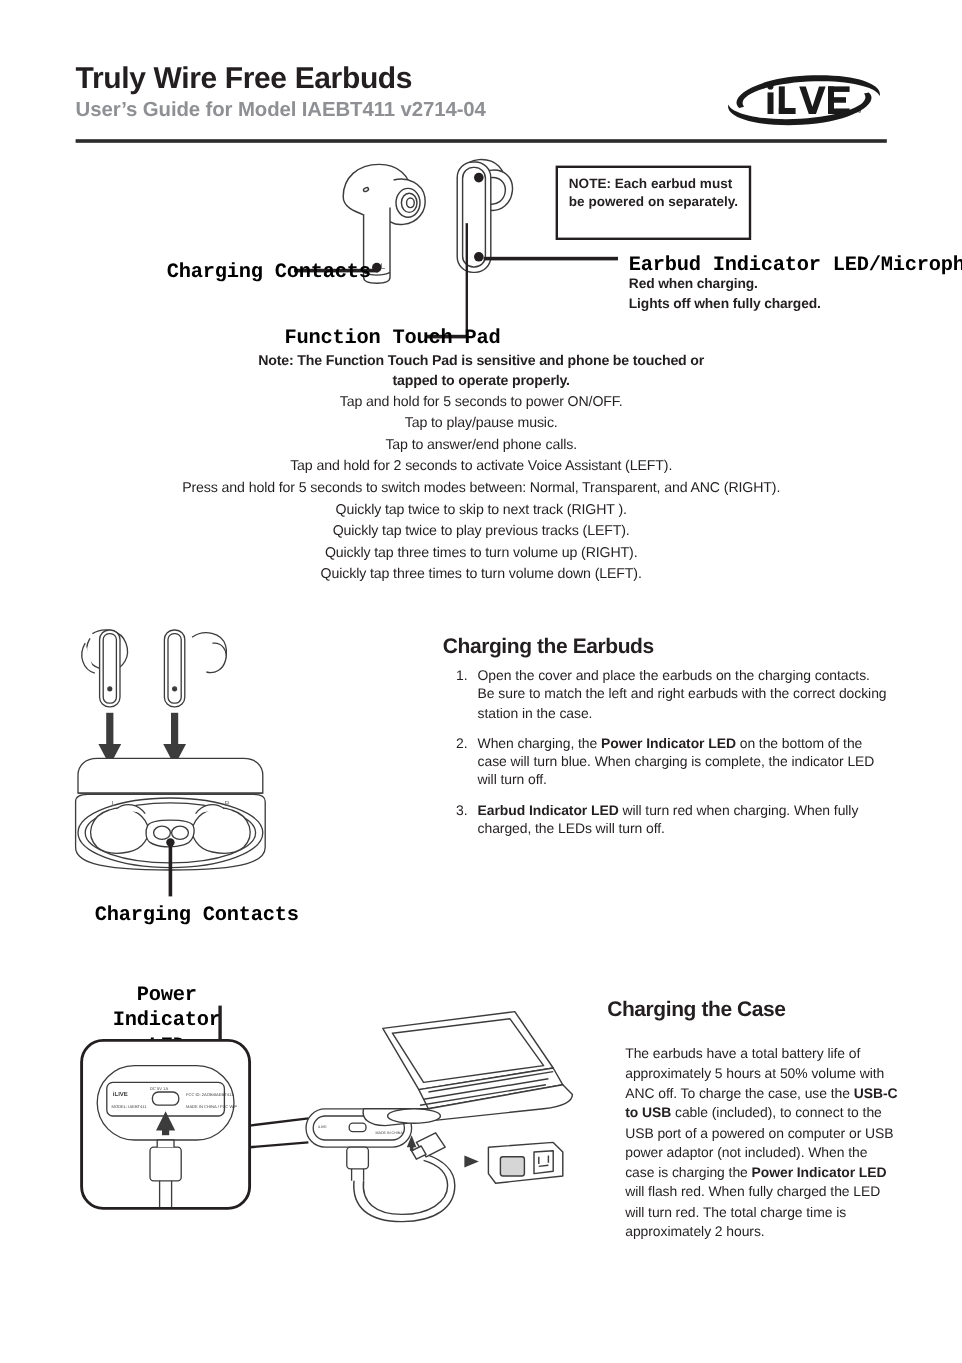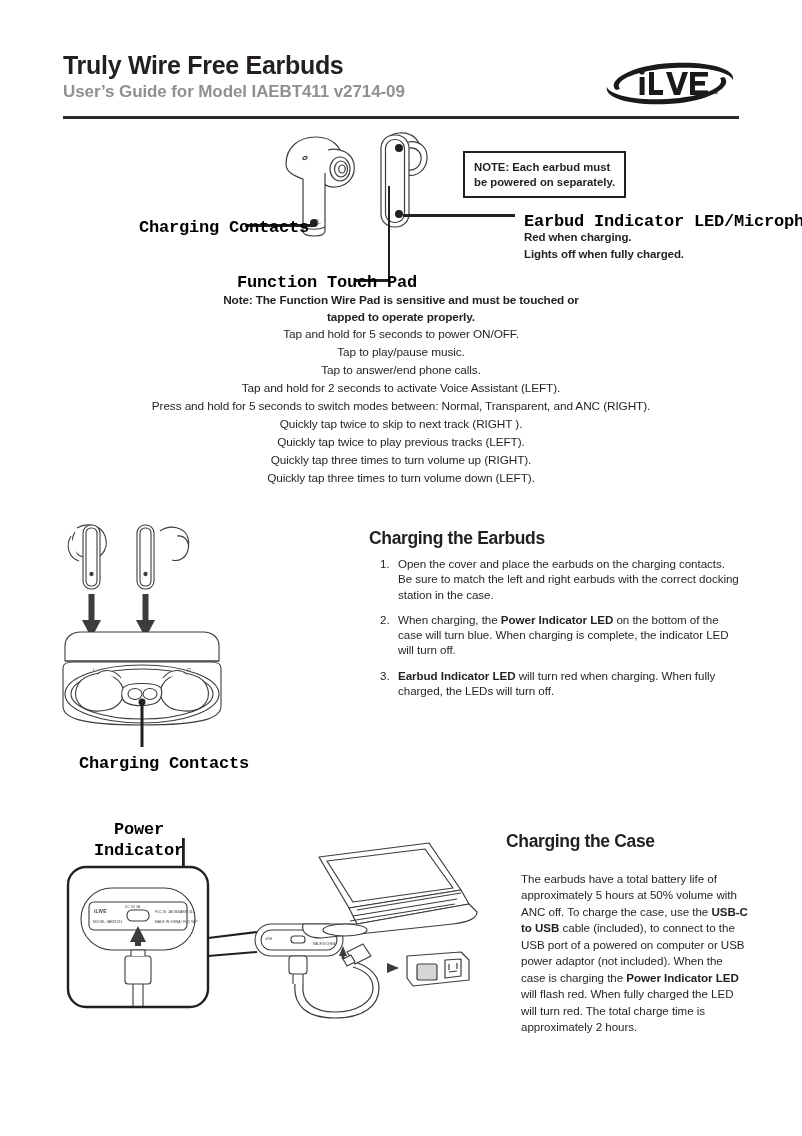--- a/index.html
+++ b/index.html
@@ -58,23 +58,23 @@
     left: 600px;
     top: 56px;
     width: 140px;
     height: 56px;
   }
 
   
   .note-box {
     position: absolute;
     left: 463px;
-    top: 151px;
+    top: 138px;
     width: 163px;
-    padding: 7px 8px 5px 9px;
+    padding: 7px 8px 20px 9px;
     border: 2.5px solid #231f20;
     box-sizing: border-box;
     background: #fff;
   }
   .note-box p {
     margin: 0;
     font-size: 11.3px;
     font-weight: bold;
     line-height: 1.35;
     color: #231f20;
@@ -186,21 +186,21 @@
 
   svg { display: block; overflow: visible; }
 </style>
 </head>
 <body>
 
 <div class="page">
 
   <div class="header">
     <h1 class="title">Truly Wire Free Earbuds</h1>
-    <div class="subtitle">User’s Guide for Model IAEBT411 v2714-09</div>
+    <div class="subtitle">User’s Guide for Model IAEBT411 v2714-04</div>
   </div>
   <div class="header-rule"></div>
 
   <div class="logo">
     <svg width="140" height="56" viewBox="0 0 140 56">
 
       <path d="M10,30 C10,14 44,4 80,4 C114,4 134,13 134,24 C134,35 112,44 80,44 C46,44 10,35 10,24 Z" fill="none" stroke="#1a1a1a" stroke-width="0"></path>
       <path d="M16,34 C6,25 30,9 72,7 C112,5 136,14 133,24 C131,17 108,10 73,12 C38,14 13,24 20,33 Z" fill="#1a1a1a"></path>
       <path d="M124,21 C134,30 110,46 68,48 C28,50 4,41 7,31 C9,38 32,45 67,43 C102,41 127,31 120,22 Z" fill="#1a1a1a"></path>
 
@@ -272,21 +272,21 @@
   <div class="callout-bold" id="earbud-led-label">Earbud Indicator LED/Microphone</div>
 
   <div class="callout-sub" id="earbud-led-sub">
     <div>Red when charging.</div>
     <div>Lights off when fully charged.</div>
   </div>
 
   <div class="callout-bold" id="function-pad-label">Function Touch Pad</div>
 
   <div class="instructions">
-    <div class="note-line">Note: The Function Wire Pad is sensitive and must be touched or</div>
+    <div class="note-line">Note: The Function Touch Pad is sensitive and phone be touched or</div>
     <div class="note-line">tapped to operate properly.</div>
     <div id="operation-lines">
         <div class="op-line">Tap and hold for 5 seconds to power ON/OFF.</div>
         <div class="op-line">Tap to play/pause music.</div>
         <div class="op-line">Tap to answer/end phone calls.</div>
         <div class="op-line">Tap and hold for 2 seconds to activate Voice Assistant (LEFT).</div>
         <div class="op-line">Press and hold for 5 seconds to switch modes between: Normal, Transparent, and ANC (RIGHT).</div>
         <div class="op-line">Quickly tap twice to skip to next track (RIGHT ).</div>
         <div class="op-line">Quickly tap twice to play previous tracks (LEFT).</div>
         <div class="op-line">Quickly tap three times to turn volume up (RIGHT).</div>

